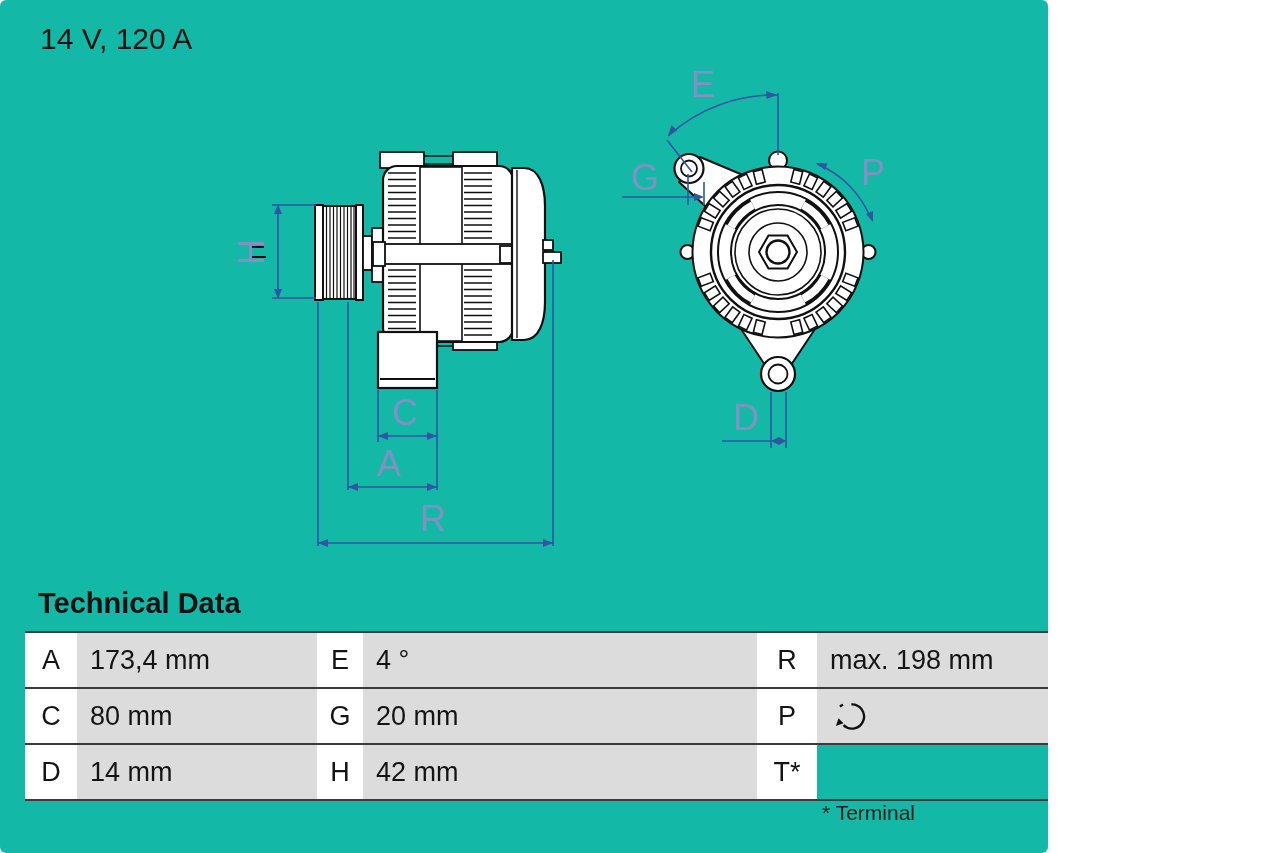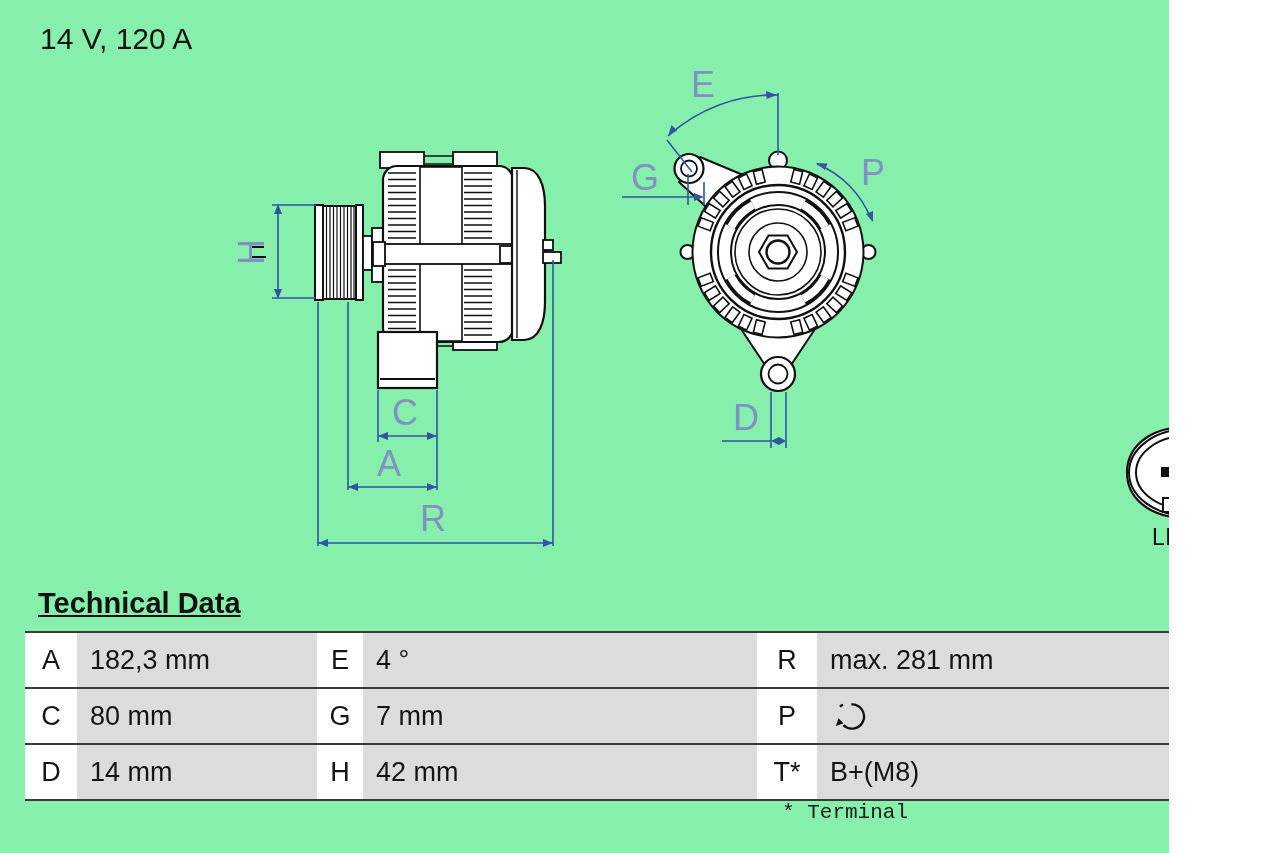--- a/index.html
+++ b/index.html
@@ -1,28 +1,28 @@
 <!DOCTYPE html>
 <html><head>
 <meta charset="utf-8">
 <style>
   html,body{margin:0;padding:0;background:#ffffff;}
-  .page{position:relative;width:1169px;height:853px;background:#86efac;overflow:hidden;
-        font-family:"Liberation Sans", sans-serif;color:#141414;}
+  .page{position:relative;width:1048px;height:853px;background:#14b8a6;overflow:hidden;
+        font-family:"Liberation Sans", sans-serif;color:#141414;border-radius:6px;}
   .title{position:absolute;left:40px;top:22px;font-size:30px;color:#111;}
   .drawing{position:absolute;left:0;top:0;}
-  .section-heading{position:absolute;left:38px;top:587px;font-size:29px;font-weight:bold;color:#111;text-decoration:underline;}
+  .section-heading{position:absolute;left:38px;top:587px;font-size:29px;font-weight:bold;color:#111;}
   .spec-table{position:absolute;left:25px;top:631px;width:1230px;border-bottom:2px solid #3a3a3a;}
   .spec-row{display:grid;grid-template-columns:52px 240px 46px 394px 60px 438px;
             height:54px;border-top:2px solid #3a3a3a;}
   .key-cell{background:#ffffff;display:flex;align-items:center;justify-content:center;
             font-size:27px;}
   .val-cell{background:#dcdcdd;display:flex;align-items:center;padding-left:13px;
             font-size:27px;}
-  .footnote{position:absolute;left:782px;top:801px;font-size:21px;color:#1a1a1a;font-family:Liberation Mono, monospace;}
+  .footnote{position:absolute;left:822px;top:801px;font-size:21px;color:#1a1a1a;}
   .dimlbl{font-family:"Liberation Sans", sans-serif;font-size:36px;fill:#8091c2;}
   .dimline{stroke:#2f55a3;stroke-width:1.6;fill:none;}
   .dimfill{fill:#2f55a3;stroke:none;}
   .blk{stroke:#101010;fill:none;}
   .blkw{stroke:#101010;fill:#ffffff;}
 </style>
 </head>
 <body>
 
 <div class="page">
@@ -209,45 +209,44 @@
       <path class="blkw" stroke-width="2" d="M1233 496 Q1240 493 1248.5 497 Q1249.5 513 1242 513.5 Q1229 512 1233 496 Z"></path>
       <text x="1170" y="545" text-anchor="middle" font-size="23" fill="#101010">LIN</text>
     </g>
   </svg>
 
   <div class="section-heading">Technical Data</div>
 
   <div class="spec-table">
     <div class="spec-row">
       <div class="key-cell">A</div>
-      <div class="val-cell">182,3 mm</div>
+      <div class="val-cell">173,4 mm</div>
       <div class="key-cell">E</div>
       <div class="val-cell">4 °</div>
       <div class="key-cell">R</div>
-      <div class="val-cell">max. 281 mm</div>
+      <div class="val-cell">max. 198 mm</div>
     </div>
     <div class="spec-row">
       <div class="key-cell">C</div>
       <div class="val-cell">80 mm</div>
       <div class="key-cell">G</div>
-      <div class="val-cell">7 mm</div>
+      <div class="val-cell">20 mm</div>
       <div class="key-cell">P</div>
       <div class="val-cell">
         <svg width="36" height="38" viewBox="0 0 40 40">
           <path d="M30.5 11.5 A13.5 13.5 0 1 1 10 25.5" stroke="#101010" stroke-width="2.6" fill="none" transform="rotate(-35 20 20)"></path>
           <path d="M11 9.5 A13.5 13.5 0 0 1 17 6.8" stroke="#101010" stroke-width="2.6" fill="none" stroke-dasharray="4 4"></path>
           <path d="M6.5 31 L9.5 22.5 L15 28 Z" fill="#101010"></path>
         </svg>
       </div>
     </div>
     <div class="spec-row">
       <div class="key-cell">D</div>
       <div class="val-cell">14 mm</div>
       <div class="key-cell">H</div>
       <div class="val-cell">42 mm</div>
       <div class="key-cell">T*</div>
-      <div class="val-cell">B+(M8)</div>
     </div>
   </div>
 
   <div class="footnote">* Terminal</div>
 
 </div>
 
 </body></html>

